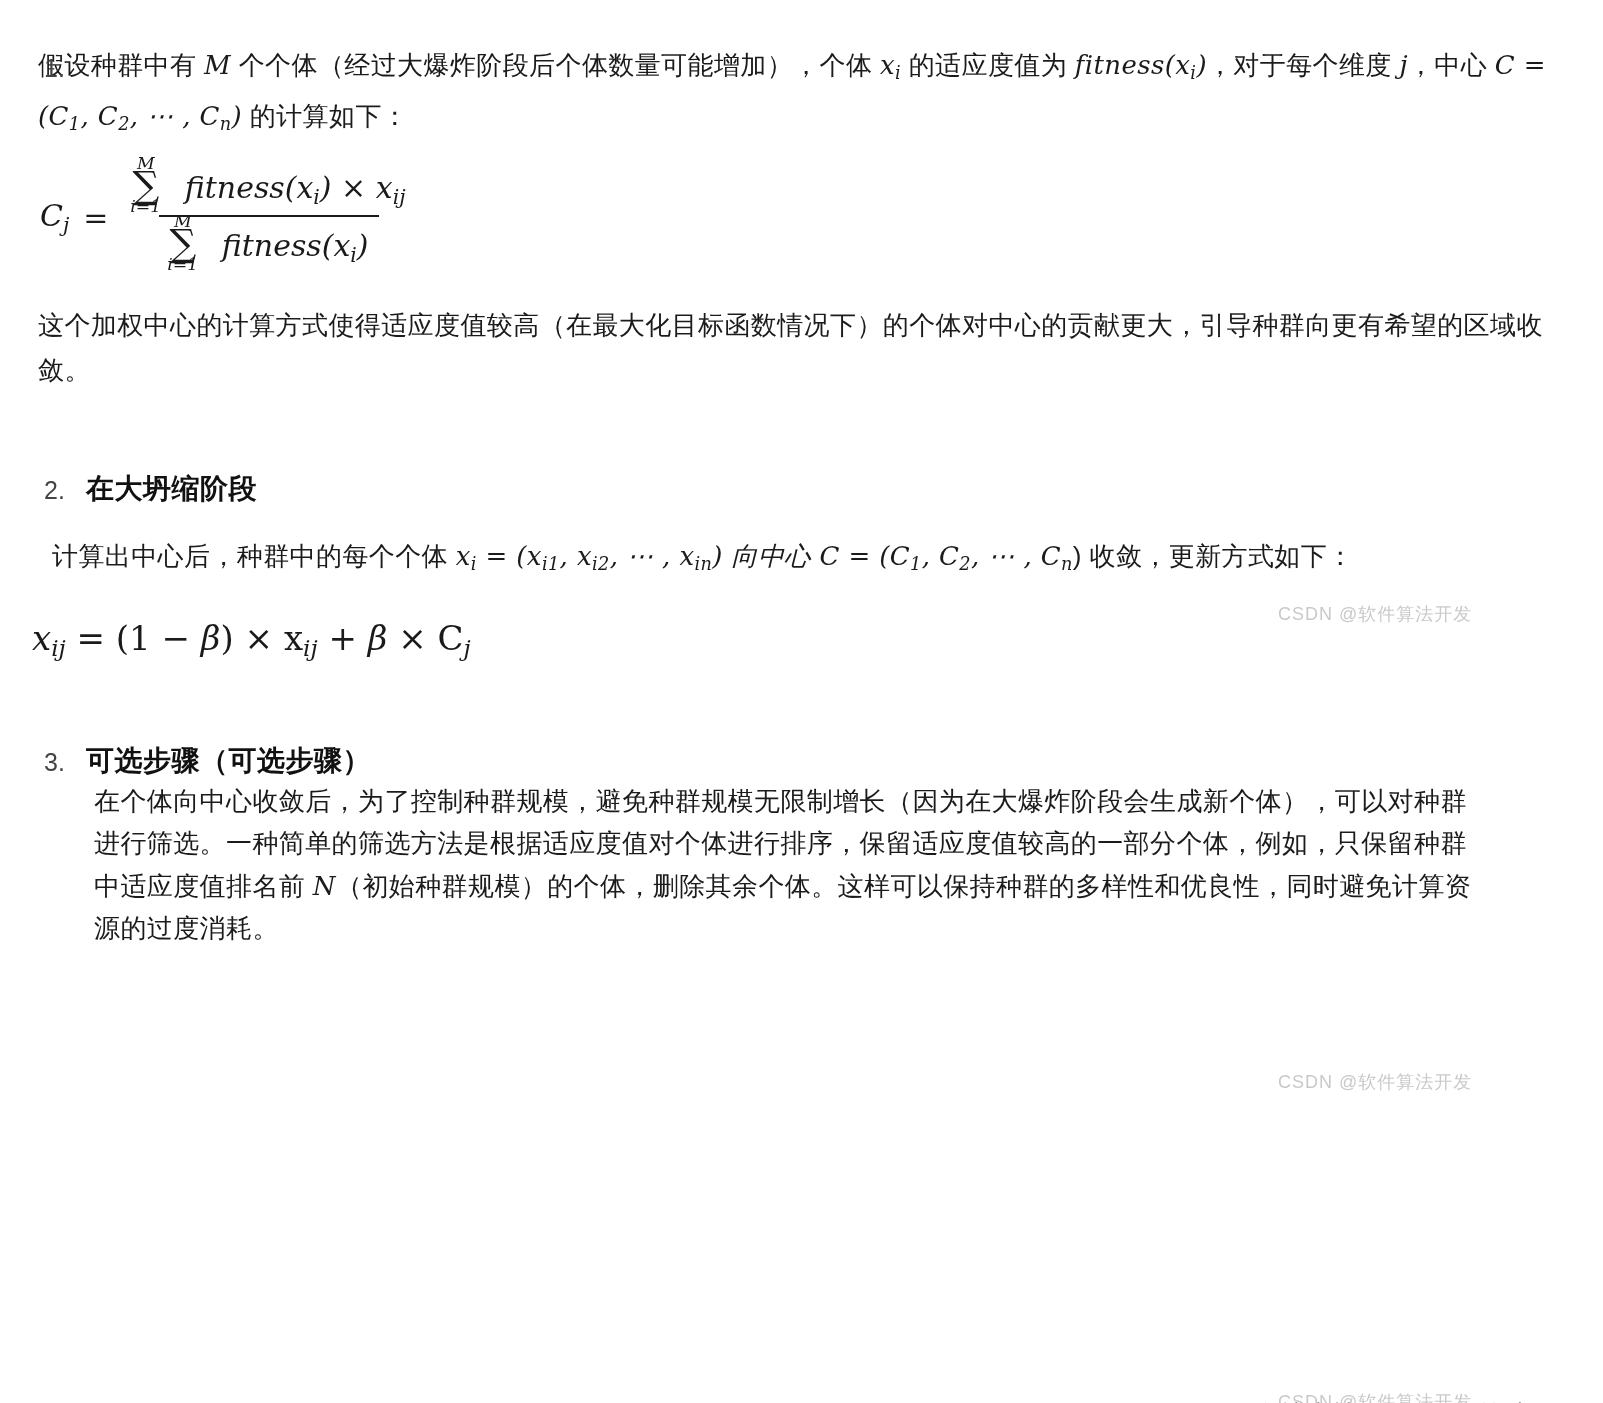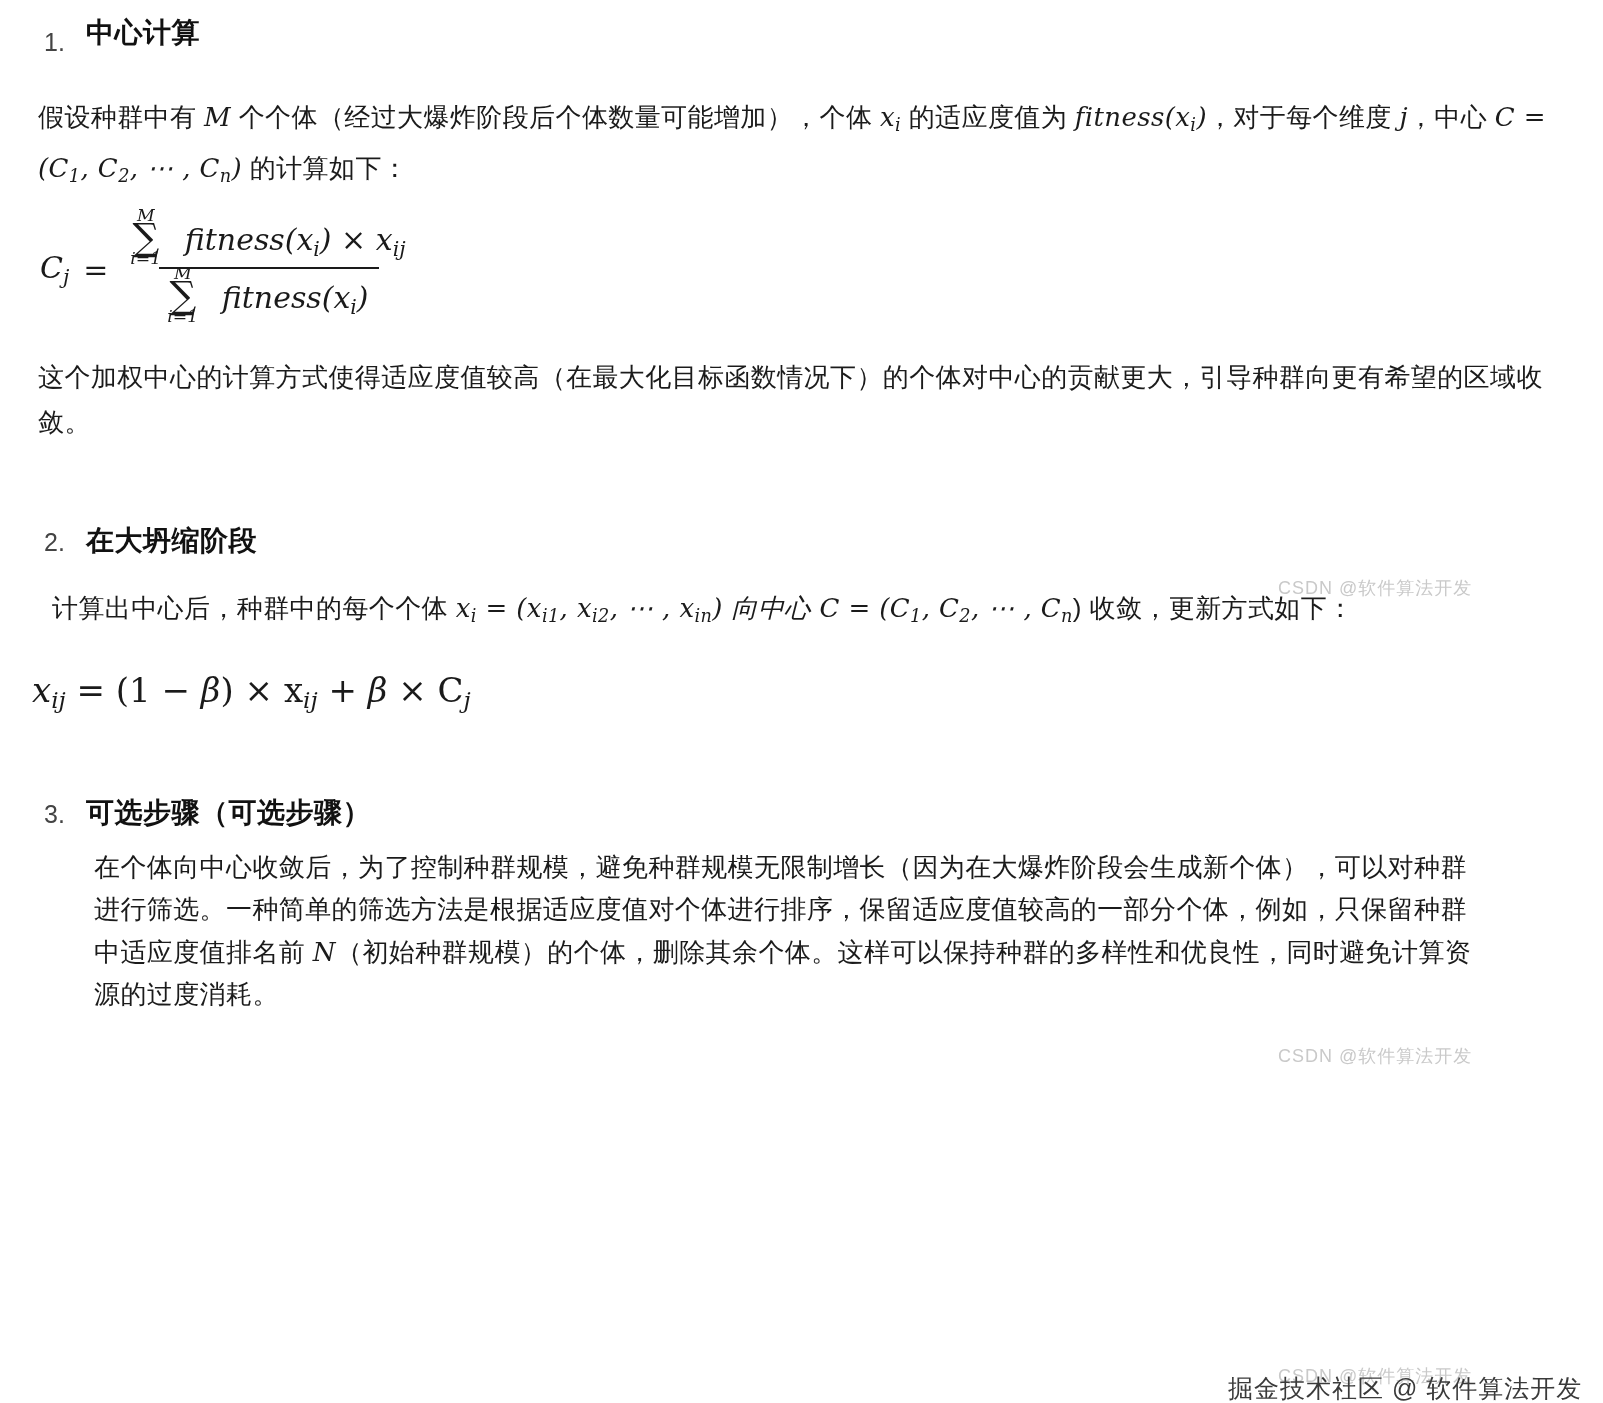--- a/index.html
+++ b/index.html
@@ -154,21 +154,20 @@
   }
 </style>
 </head>
 <body>
 
 <div class="page">
 
   <div class="section" style="margin-top:14px;">
     <div class="sec-num" style="top:14px;">1.</div>
     <div style="padding-left:86px;">
-      <div class="sec-title">中心计算</div>
     </div>
   </div>
 
   <div class="para" style="padding-left:38px; padding-right:40px; margin-top:40px; line-height:1.95;">
     <span>假设种群中有 </span><span class="math">M</span><span> 个个体（经过大爆炸阶段后个体数量可能增加），个体 </span><span class="math"><span>x</span><span class="sub">i</span></span><span> 的适应度值为 </span><span class="math"><span>fitness(x</span><span class="sub">i</span><span>)</span></span><span>，对于每个维度 </span><span class="math">j</span><span>，中心 </span><span class="math"><span>C = (C</span><span class="sub">1</span><span>, C</span><span class="sub">2</span><span>, ⋯ , C</span><span class="sub">n</span><span>)</span></span><span> 的计算如下：</span>
   </div>
 
   <div class="eq-block">
     <span class="frac-wrap">
       <span class="ital"><span>C</span><span class="sub">j</span></span>
@@ -201,21 +200,21 @@
 
   <div class="eq-inline-block" style="margin-top:36px;">
     <span>x</span><span class="sub">ij</span><span style="font-style:normal;"> = (1 − </span><span>β</span><span style="font-style:normal;">) × x</span><span class="sub">ij</span><span style="font-style:normal;"> + </span><span>β</span><span style="font-style:normal;"> × C</span><span class="sub">j</span>
   </div>
 
 
   <div class="section" style="margin-top:80px;">
     <div class="sec-num" style="top:6px;">3.</div>
     <div style="padding-left:86px;">
       <div class="sec-title">可选步骤（可选步骤）</div>
-      <div class="para" style="margin-top:14px; padding-left:8px; padding-right:130px; line-height:1.64;">
+      <div class="para" style="padding-left:8px; padding-right:130px; line-height:1.64;">
         <span>在个体向中心收敛后，为了控制种群规模，避免种群规模无限制增长（因为在大爆炸阶段会生成新个体），可以对种群进行筛选。一种简单的筛选方法是根据适应度值对个体进行排序，保留适应度值较高的一部分个体，例如，只保留种群中适应度值排名前 </span><span class="math">N</span><span>（初始种群规模）的个体，删除其余个体。这样可以保持种群的多样性和优良性，同时避免计算资源的过度消耗。</span>
       </div>
     </div>
   </div>
 
   <div class="wm" style="left:1278px; top:562px;">CSDN @软件算法开发</div>
   <div class="wm" style="left:1278px; top:1030px;">CSDN @软件算法开发</div>
   <div class="wm" style="left:1278px; top:1350px;">CSDN @软件算法开发</div>
   <div class="wm-dark" style="left:1228px; top:1358px;">掘金技术社区 @ 软件算法开发</div>
   <div class="wm-tiny" style="left:1494px; top:1388px;">@51CTO博客</div>

